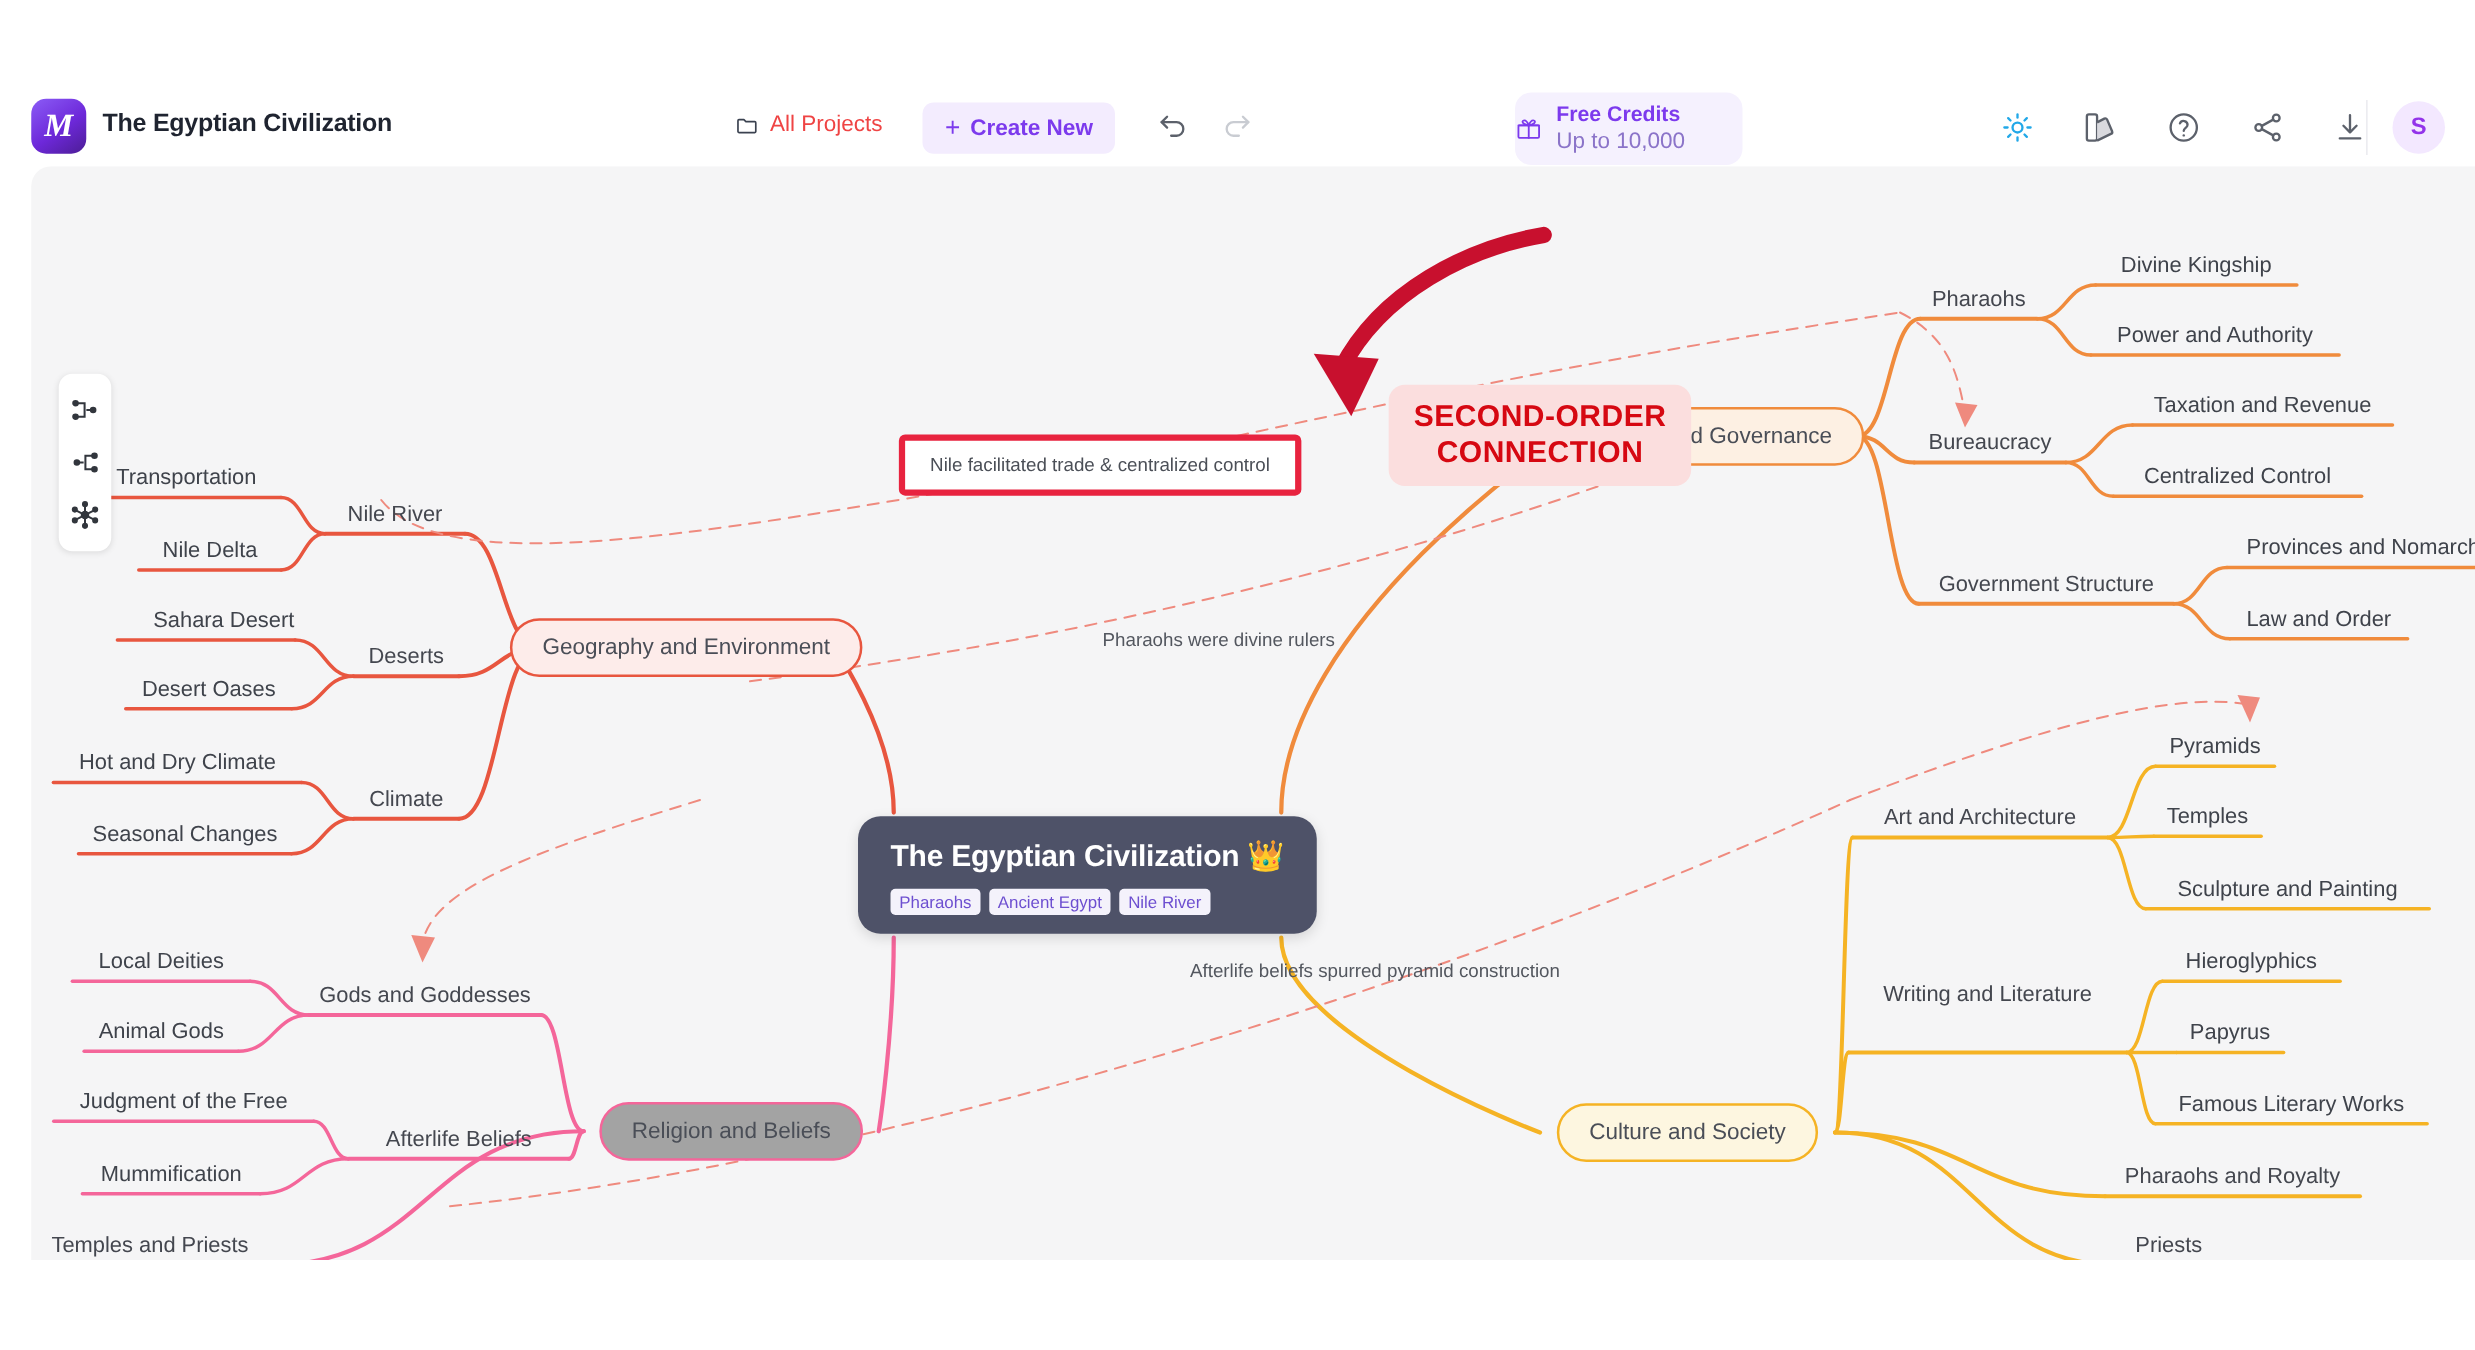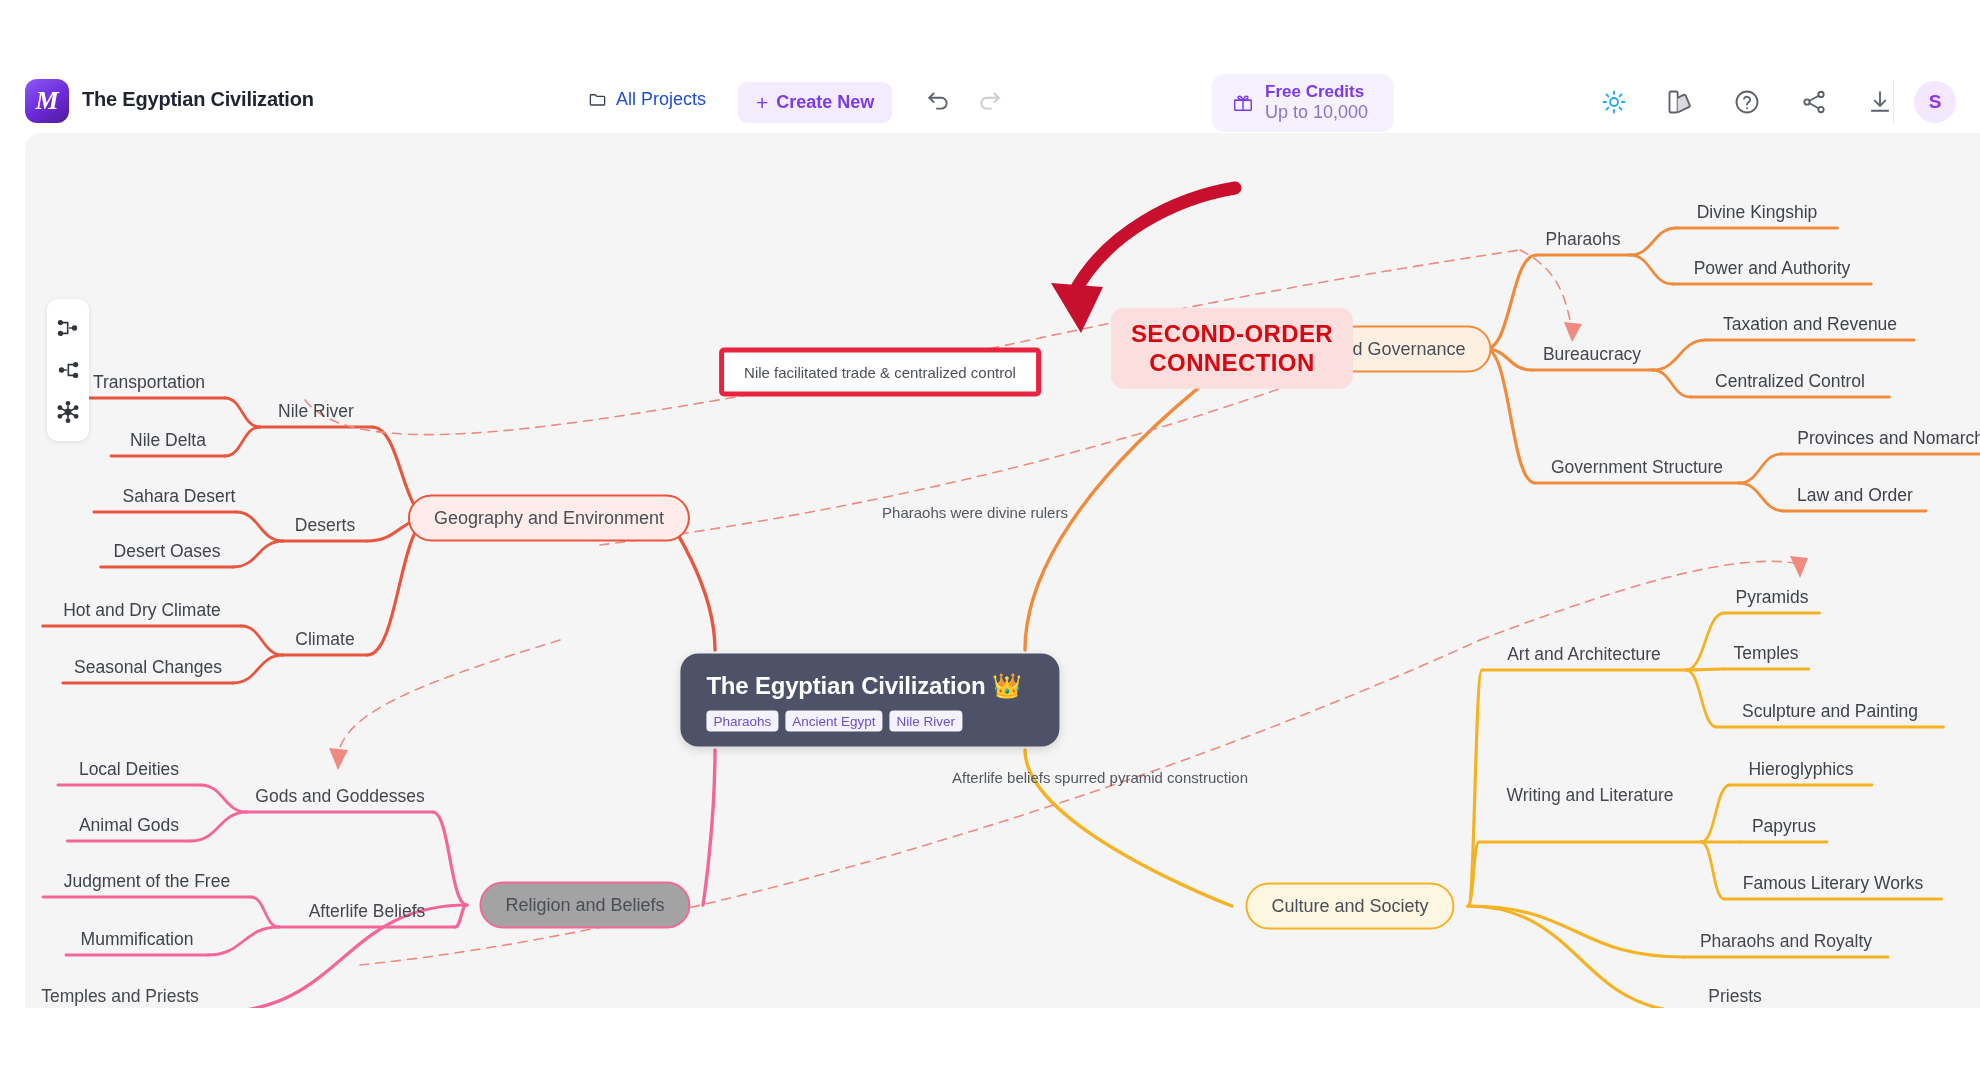--- a/index.html
+++ b/index.html
@@ -28,22 +28,22 @@
     color: #fff; font-size: 26px; font-weight: bold; font-style: italic;
     font-family: "Liberation Serif", serif;
   }
   .doc-title {
     position: absolute; left: 82px; top: 88px;
     font-size: 20px; color: #1f2430; font-weight: bold;
     letter-spacing: -0.2px;
   }
   .all-projects {
     position: absolute; left: 588px; top: 89px;
-    display: flex; align-items: center; gap: 9px;
-    font-size: 18px; color: #1d4ed8; cursor: pointer;
+    display: flex; align-items: flex-end; gap: 9px;
+    font-size: 18px; color: #ef4444; cursor: pointer;
   }
   .all-projects .ic { width: 19px; height: 19px; display:block; }
   .create-new {
     position: absolute; left: 738px; top: 82px;
     height: 41px; padding: 0 18px;
     background: #f3ecfe; border-radius: 9px;
     display: flex; align-items: center; gap: 8px;
     color: #7c3aed; font-size: 18px; font-weight: bold;
     cursor: pointer;
   }
@@ -52,21 +52,21 @@
     position: absolute; top: 88px; width: 26px; height: 26px; cursor: pointer;
   }
   .undo { left: 925px; }
   .redo { left: 977px; }
 
   .credits {
     position: absolute; left: 1212px; top: 74px;
     width: 182px; height: 58px;
     background: #f5f1fe; border-radius: 13px;
     display: flex; align-items: center; gap: 11px;
-    padding-left: 20px; cursor: pointer;
+    padding-left: 0; cursor: pointer;
   }
   .credits .gift { width: 22px; height: 22px; flex: none; }
   .credits .ctxt { display: flex; flex-direction: column; line-height: 1.18; }
   .credits .c1 { font-size: 17px; font-weight: bold; color: #7c3aed; }
   .credits .c2 { font-size: 18px; color: #8b74c9; }
 
   .hicon { position: absolute; top: 88px; width: 28px; height: 28px; cursor: pointer; }
   .hdiv { position: absolute; top: 80px; left: 1893px; width: 1px; height: 44px; background: #e6e6ec; }
   .avatar {
     position: absolute; left: 1914px; top: 81px;
@@ -104,21 +104,21 @@
     white-space: nowrap; z-index: 7; cursor: pointer;
   }
   .pill.red    { background: #fdecea; border-color: #e8563f; }
   .pill.orange { background: #fdf0e3; border-color: #f08b3c; }
   .pill.pink   { background: #a3a3a3; border-color: #f4669a; }
   .pill.amber  { background: #fdf6e0; border-color: #f5b324; }
 
   .root {
     position: absolute; transform: translate(-50%, -50%);
     background: #4e5268; border-radius: 18px;
-    padding: 18px 38px 15px 26px;
+    padding: 18px 26px 15px 26px;
     z-index: 9; cursor: pointer;
     box-shadow: 0 3px 10px rgba(0,0,0,.13);
   }
   .root .rtitle {
     color: #ffffff; font-size: 24px; font-weight: bold;
     letter-spacing: -0.2px; margin-bottom: 11px;
   }
   .root .tags { display: flex; gap: 7px; }
   .root .tag {
     background: #f4f2fb; color: #6d4fd0;

